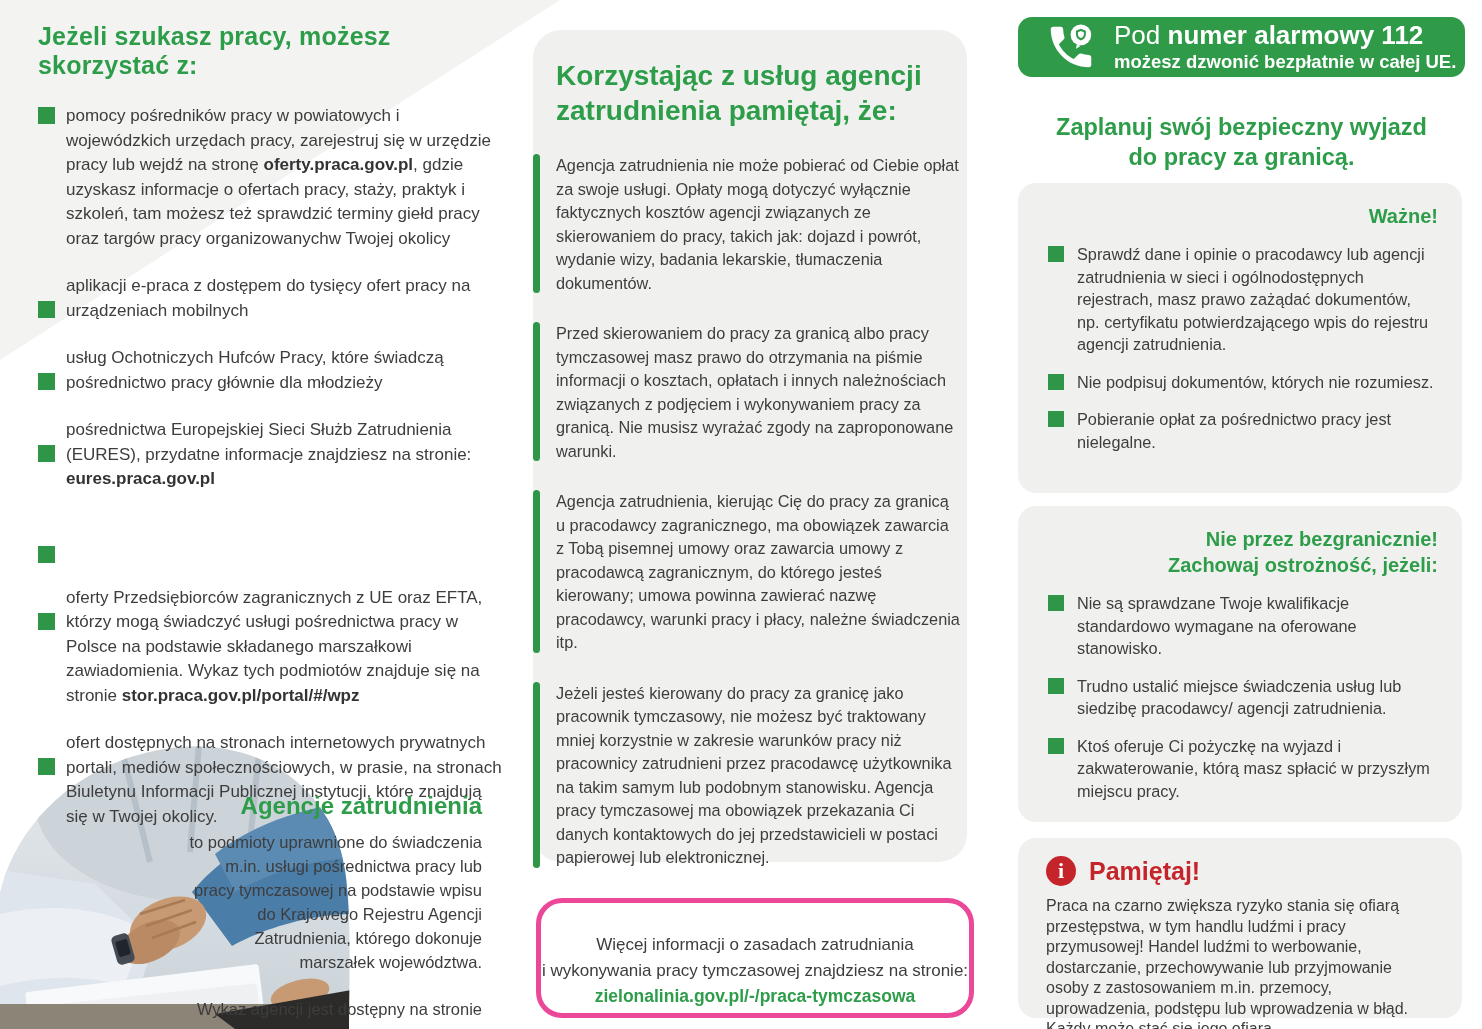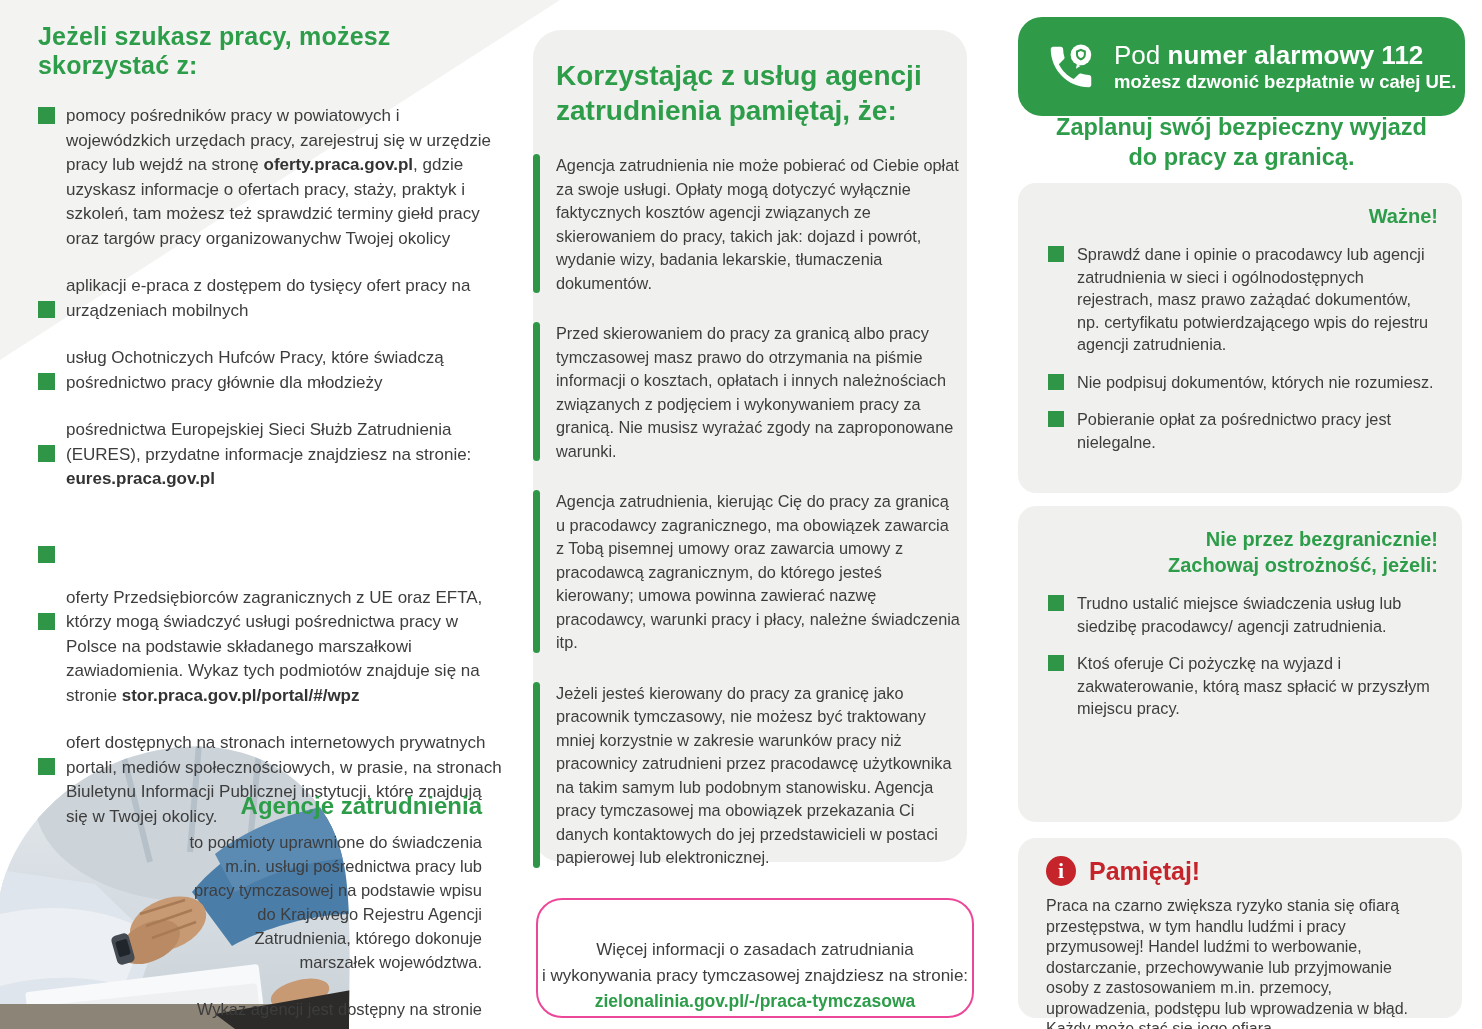--- a/index.html
+++ b/index.html
@@ -35,28 +35,28 @@
 
   
   .mid-panel{position:absolute;left:533px;top:30px;width:434px;height:832px;background:#f0f1ef;
              border-radius:28px;box-sizing:border-box;padding:26px 6px 20px 23px;z-index:2;}
   .mid-title{margin:2px 0 26px 0;font-size:28px;line-height:35px;font-weight:bold;color:#2e9d4a;}
   .mid-par{position:relative;margin:0 0 27px 0;font-size:16.3px;line-height:23.5px;white-space:pre-line;}
   .mid-par::before{content:"";position:absolute;left:-23px;top:0;bottom:2px;width:7px;
                    border-radius:5px;background:#2f9647;}
 
   .info-box{position:absolute;left:536px;top:898px;width:438px;height:120px;box-sizing:border-box;
-            border:2px solid #ec4899;border-radius:26px;background:#fff;text-align:center;
-            padding-top:37px;z-index:2;}
+            border:5px solid #ec4899;border-radius:26px;background:#fff;text-align:center;
+            padding-top:29px;z-index:2;}
   .info-box div{font-size:17px;line-height:26px;}
   .info-box .ib-link{display:inline-block;margin-top:2px;font-size:17.5px;font-weight:bold;color:#2e9d4a;text-decoration:none;}
 
   
-  .banner{position:absolute;left:1018px;top:17px;width:447px;height:99px;background:#2f9a48;
-          border-radius:24px;display:flex;align-items:center;z-index:2;box-sizing:border-box;padding-left:26px;}
+  .banner{position:absolute;left:1018px;top:17px;width:447px;height:60px;background:#2f9a48;
+          border-radius:14px;display:flex;align-items:center;z-index:2;box-sizing:border-box;padding-left:26px;}
   .banner .ph{flex:0 0 54px;height:54px;margin-right:16px;}
   .banner .bt1{font-size:26px;color:#fff;line-height:30px;}
   .banner .bt1 b{font-weight:800;}
   .banner .bt2{font-size:18.5px;color:#fff;font-weight:600;line-height:24px;}
 
   .headline{position:absolute;left:1018px;top:112px;width:447px;text-align:center;
             font-size:23.5px;line-height:30px;font-weight:bold;color:#2e9d4a;white-space:pre-line;z-index:2;}
 
   .r-panel{position:absolute;left:1018px;width:444px;background:#f0f1ef;border-radius:18px;
            box-sizing:border-box;padding:20px 24px 10px 30px;z-index:2;}
@@ -201,20 +201,24 @@
     </div>
   </div>
 
   <div class="r-panel p-caution">
     <h3 class="r-title">
       <span>Nie przez bezgranicznie!</span><br>
       <span>Zachowaj ostrożność, jeżeli:</span>
     </h3>
     <div class="r-item">
       <span class="sq"></span>
+      <p>Nie są sprawdzane Twoje kwalifikacje standardowo wymagane na oferowane stanowisko.</p>
+    </div>
+    <div class="r-item">
+      <span class="sq"></span>
       <p>Trudno ustalić miejsce świadczenia usług lub siedzibę pracodawcy/ agencji zatrudnienia.</p>
     </div>
     <div class="r-item">
       <span class="sq"></span>
       <p>Ktoś oferuje Ci pożyczkę na wyjazd i zakwaterowanie, którą masz spłacić w przyszłym miejscu pracy.</p>
     </div>
   </div>
 
   <div class="r-panel p-remember">
     <div class="rem-head">

